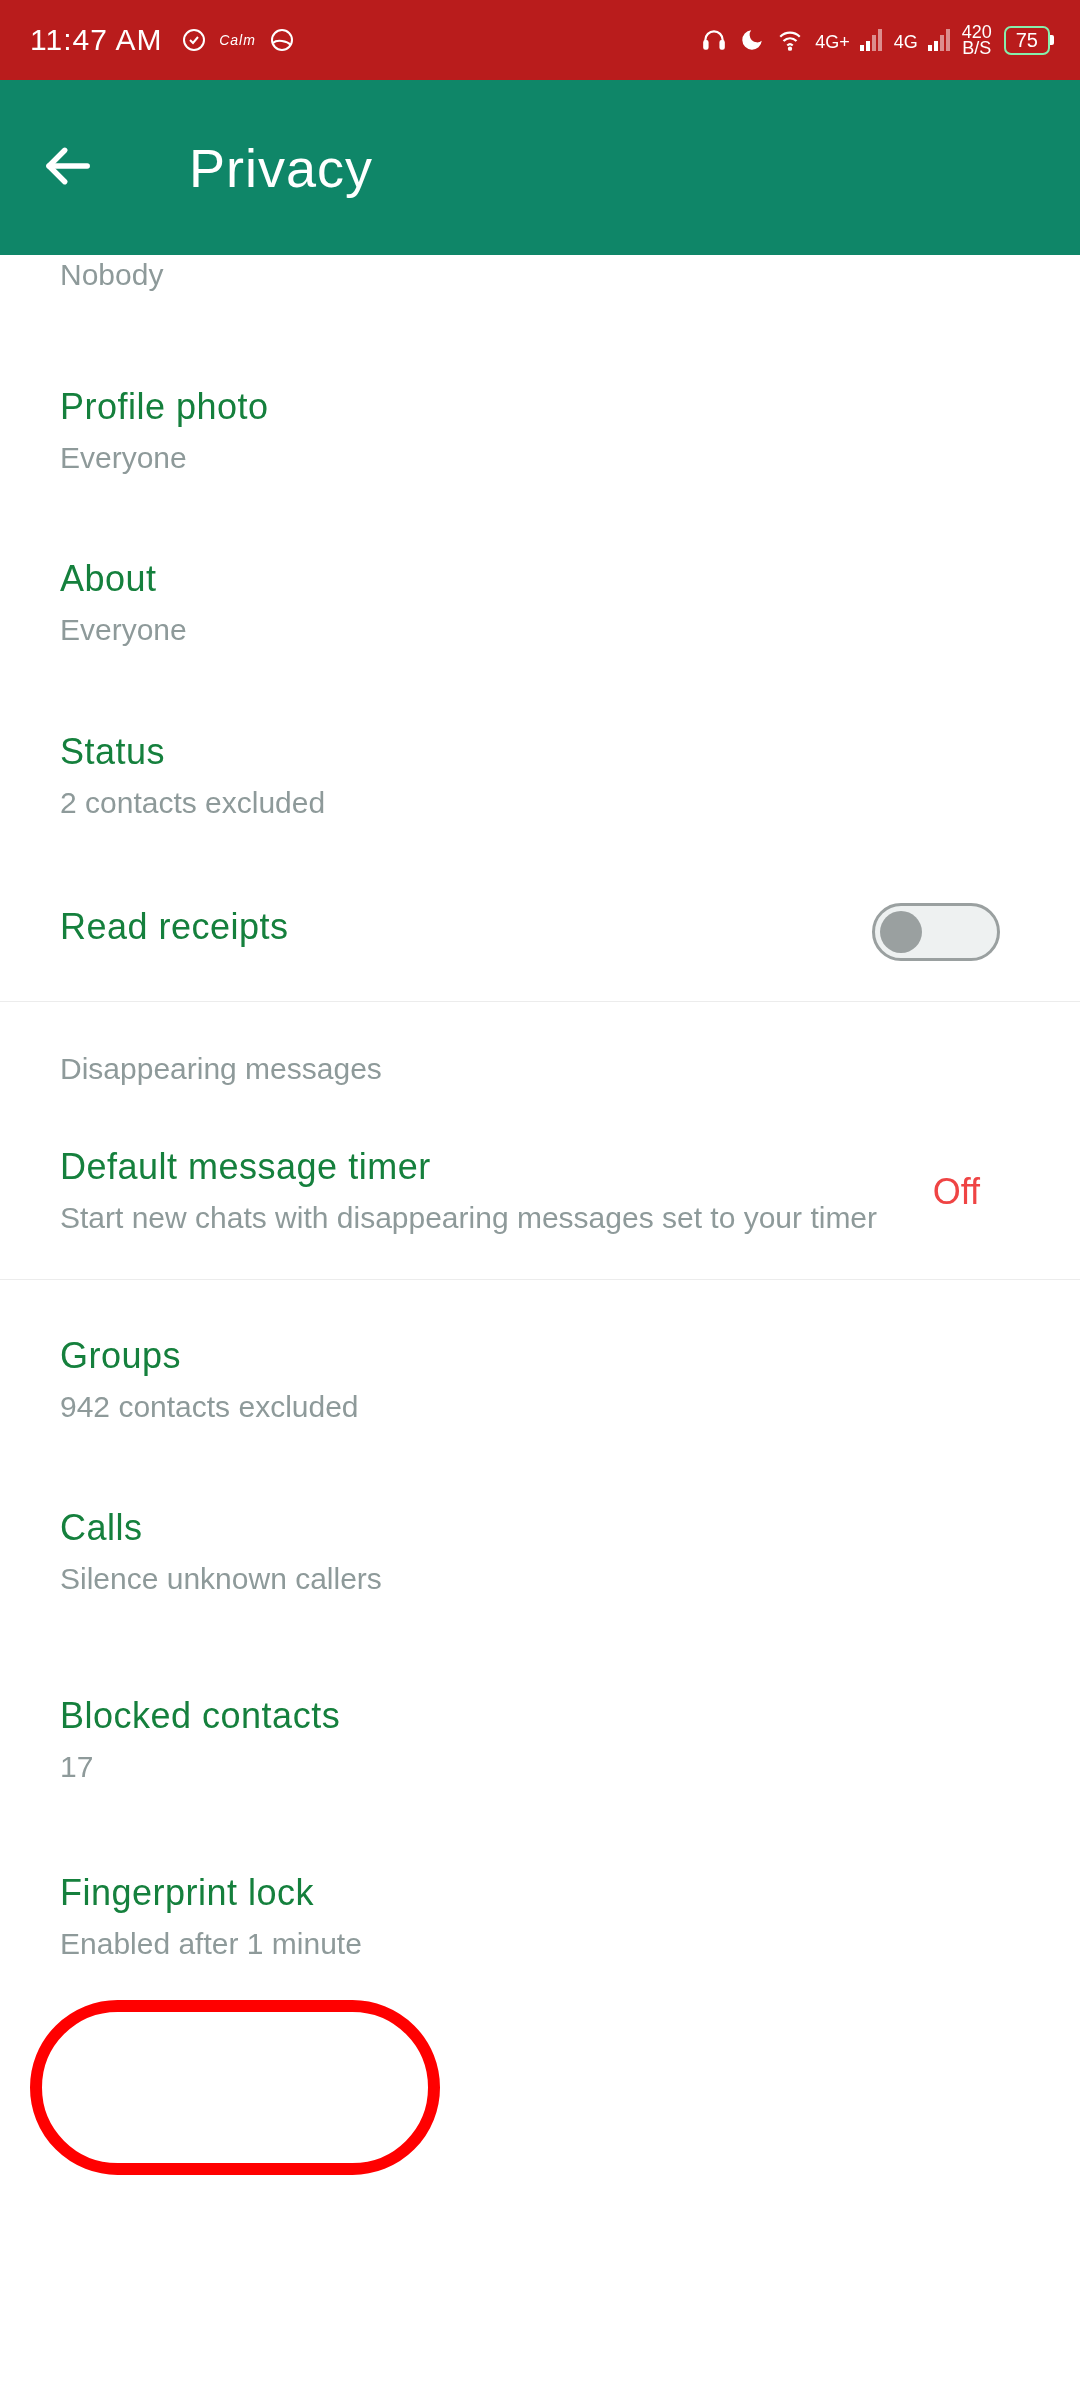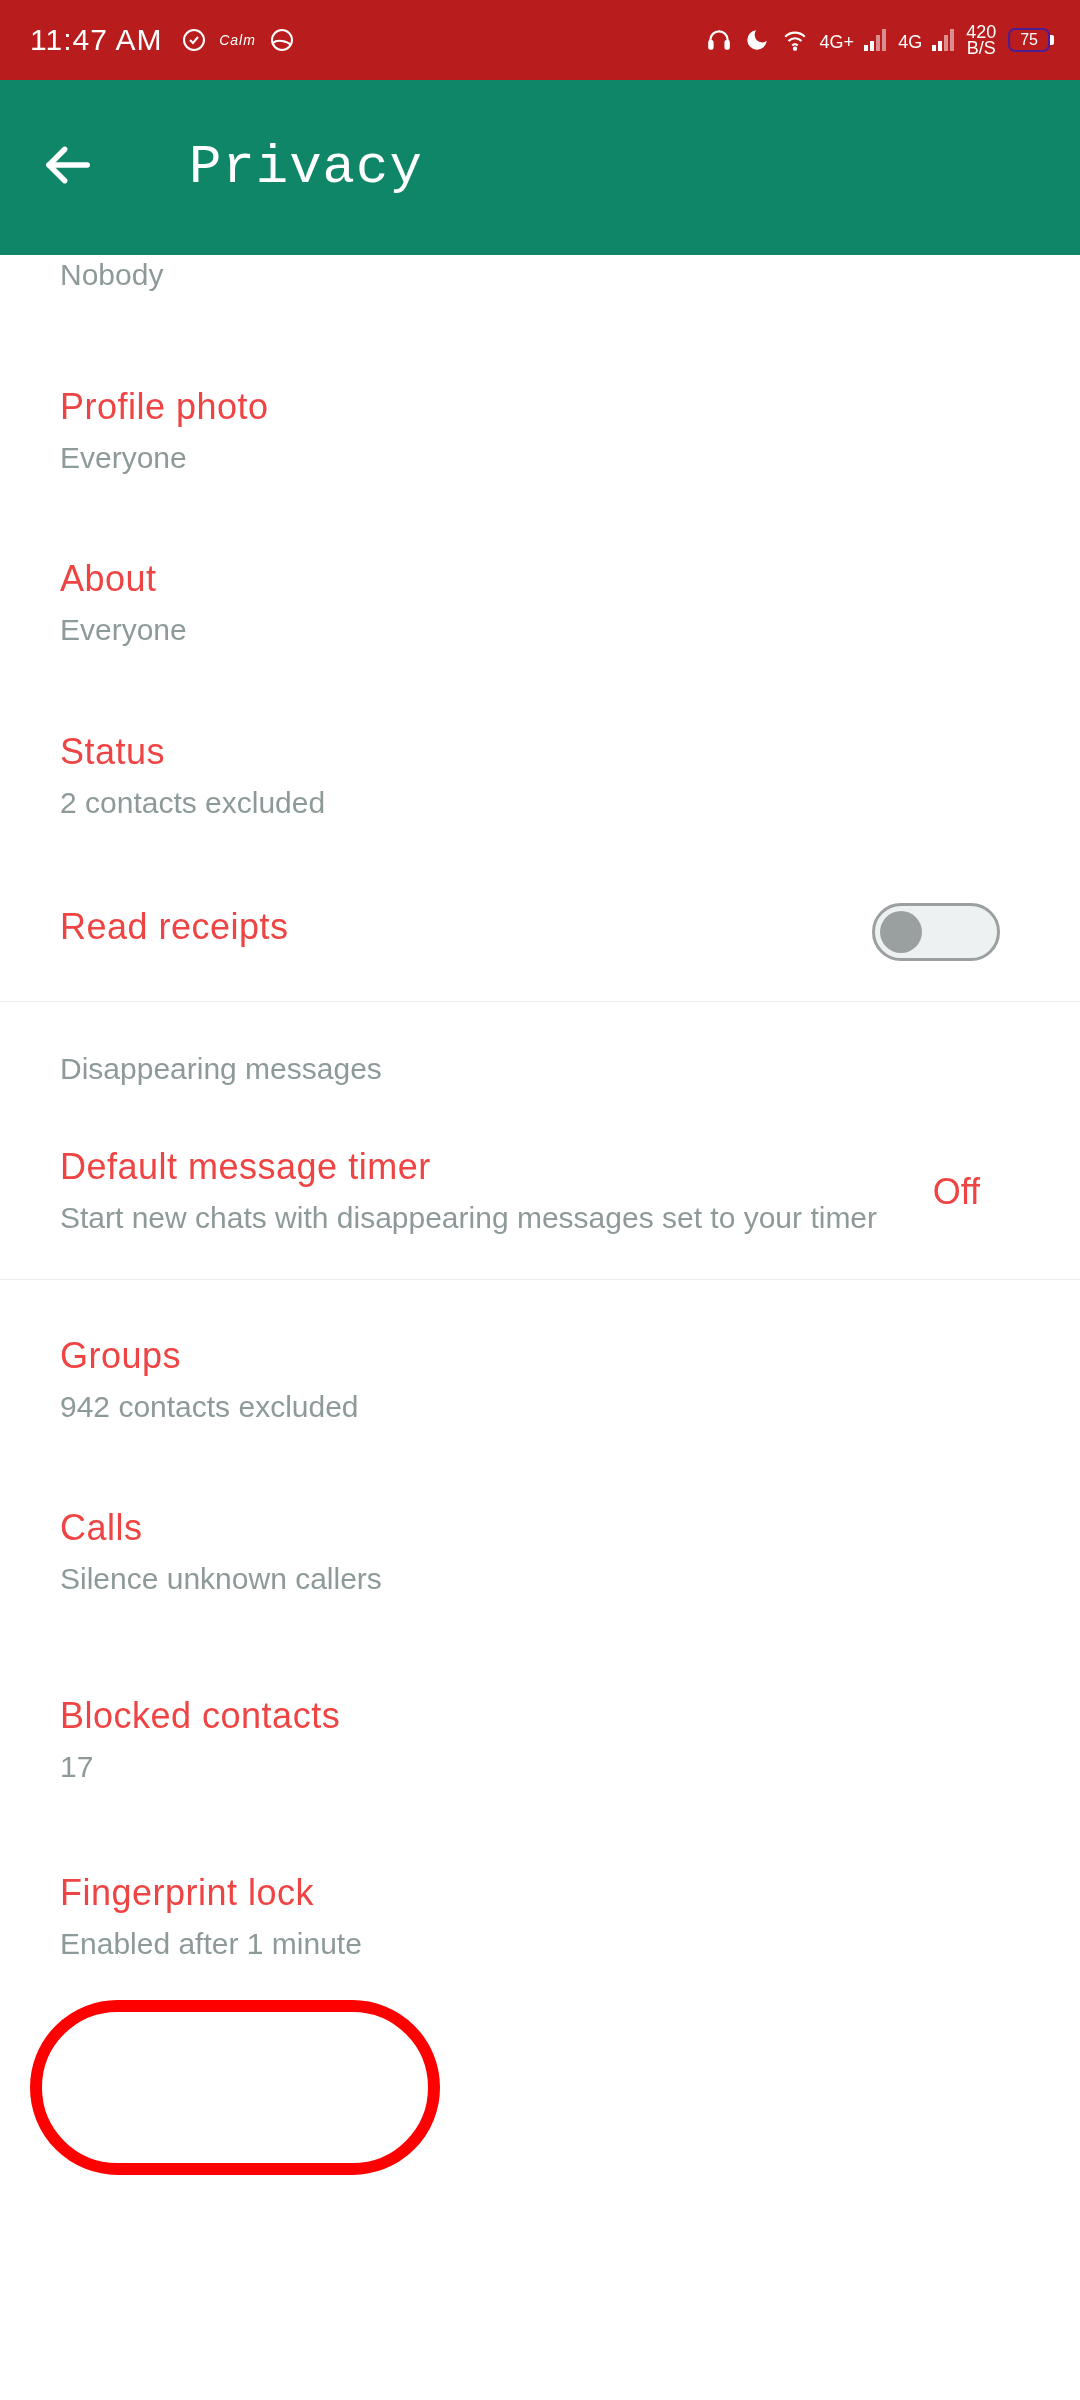--- a/index.html
+++ b/index.html
@@ -45,24 +45,24 @@
   }
   .signal-group { display: flex; align-items: flex-end; gap: 10px; }
   .signal-label { font-size: 18px; line-height: 1; }
   .bars { display: flex; gap: 2px; align-items: flex-end; height: 22px; }
   .bars span { width: 4px; background: rgba(255,255,255,0.5); }
   .bars span.on { background: #fff; }
   .bars span:nth-child(1){height:6px}.bars span:nth-child(2){height:10px}
   .bars span:nth-child(3){height:16px}.bars span:nth-child(4){height:22px}
   .net-speed { font-size: 18px; line-height: 0.9; text-align: center; }
   .battery-box {
-    border: 2px solid #4c1d95;
+    border: 2px solid #86efac;
     border-radius: 7px;
     padding: 1px 10px;
-    font-size: 16px;
+    font-size: 20px;
     position: relative;
   }
   .battery-box::after {
     content: '';
     position: absolute;
     right: -6px;
     top: 50%;
     transform: translateY(-50%);
     width: 4px; height: 10px;
     background: #fff;
@@ -70,21 +70,20 @@
   }
 
   
   .app-bar {
     height: 175px;
     background: #0f8668;
     display: flex;
     align-items: center;
     padding: 0 40px;
     gap: 95px;
-    font-family: Liberation Mono, monospace;
   }
   .app-title {
     color: #fff;
     font-size: 54px;
     font-weight: 500;
     letter-spacing: 1px;
   }
   .back-icon { color: #fff; }
 
   
@@ -99,21 +98,21 @@
   }
   .item-with-trailing {
     display: flex;
     align-items: center;
     justify-content: space-between;
     gap: 30px;
   }
   .item-text { flex: 1; }
   .item-title {
     font-size: 36px;
-    color: #ef4444;
+    color: #15803d;
     font-weight: 500;
     letter-spacing: 0.5px;
     margin-bottom: 10px;
   }
   .item-sub {
     font-size: 30px;
     color: #8e9a9a;
     line-height: 1.35;
   }
   .section-header {

